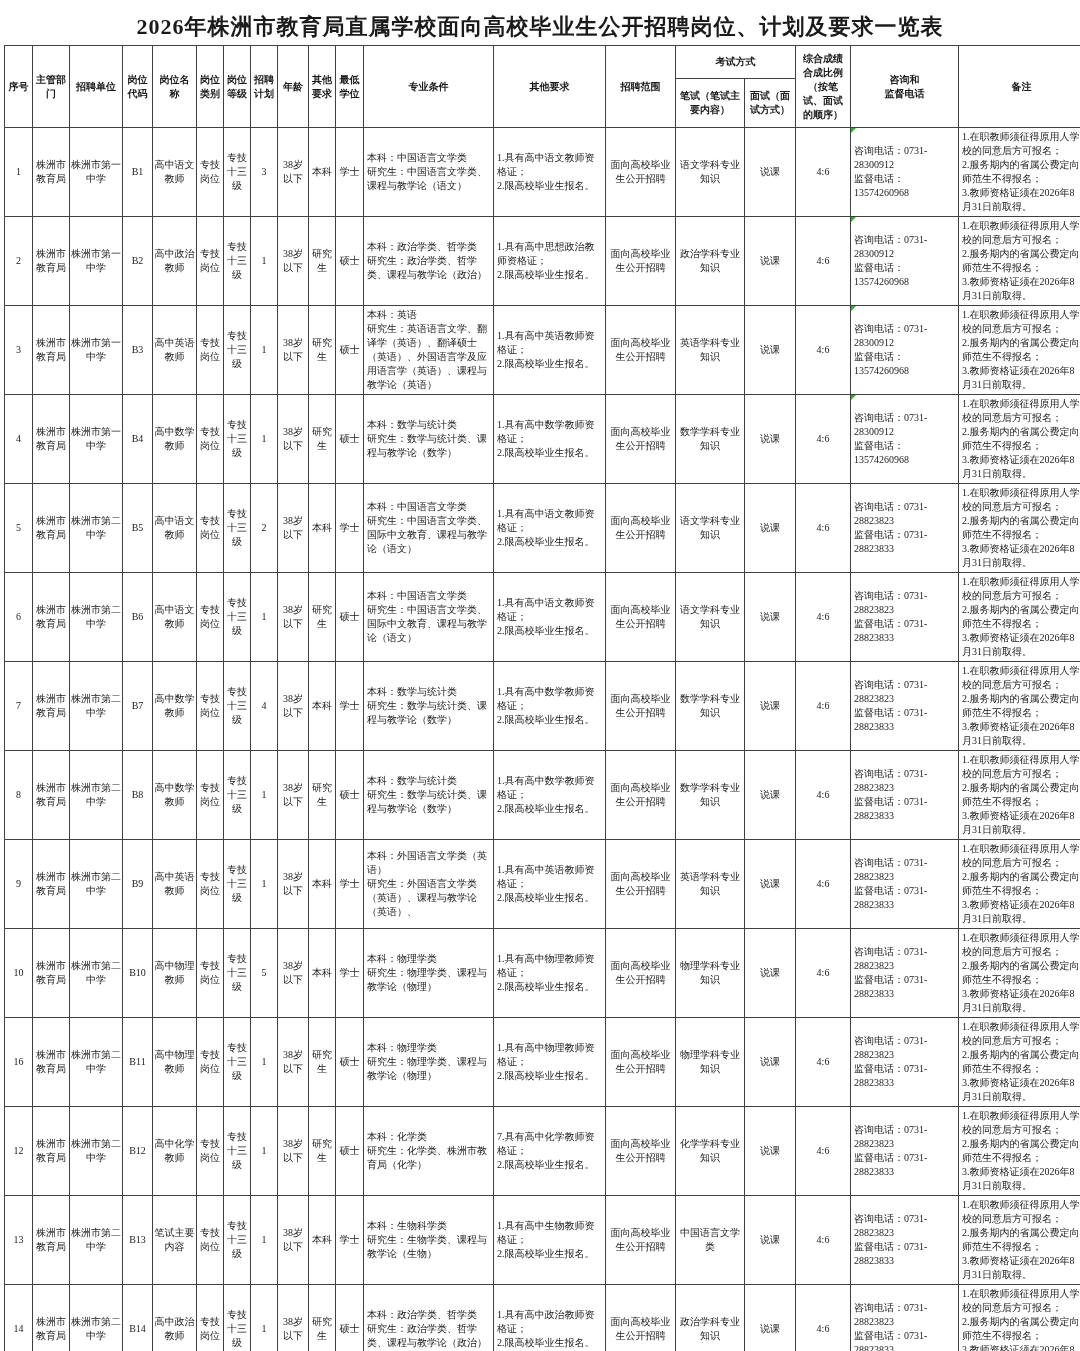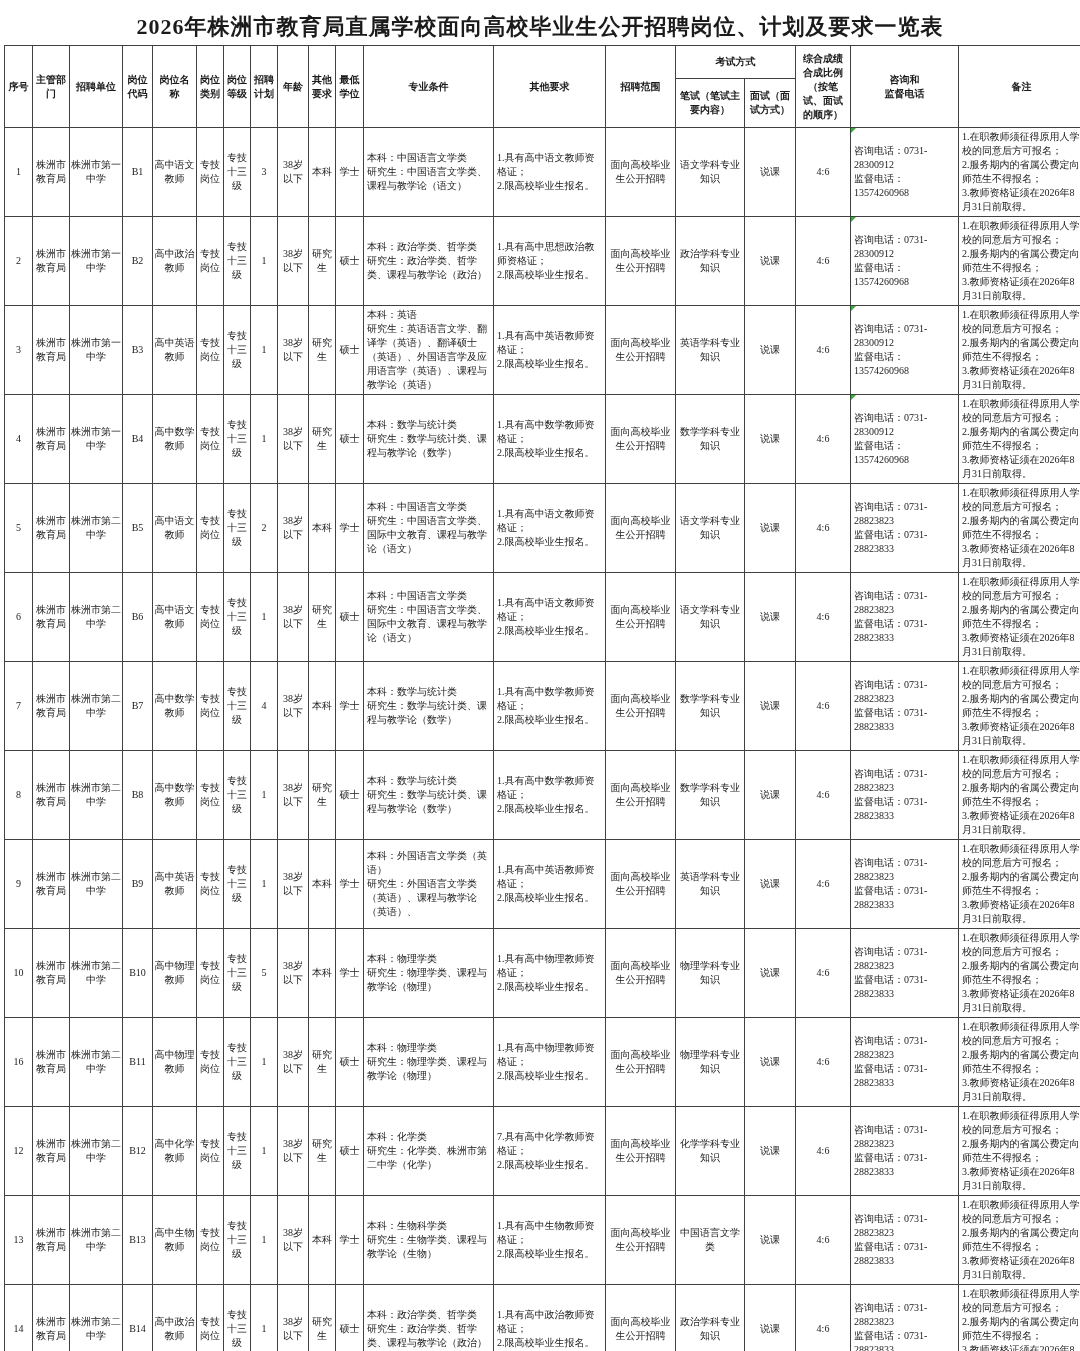--- a/index.html
+++ b/index.html
@@ -367,39 +367,39 @@
           <td class="c">株洲市第二中学</td>
           <td class="c">B12</td>
           <td class="c">高中化学教师</td>
           <td class="c">专技岗位</td>
           <td class="c">专技十三级</td>
           <td class="c">1</td>
           <td class="c">38岁以下</td>
           <td class="c">研究生</td>
           <td class="c">硕士</td>
           <td class="l">本科：化学类
-研究生：化学类、株洲市第二中学（化学）</td>
+研究生：化学类、株洲市教育局（化学）</td>
           <td class="l">7.具有高中化学教师资格证；
 2.限高校毕业生报名。</td>
           <td class="c">面向高校毕业生公开招聘</td>
           <td class="c">化学学科专业知识</td>
           <td class="c">说课</td>
           <td class="c">4:6</td>
           <td class="l">咨询电话：0731-28823823
 监督电话：0731-28823833</td>
           <td class="l">1.在职教师须征得原用人学校的同意后方可报名；
 2.服务期内的省属公费定向师范生不得报名；
 3.教师资格证须在2026年8月31日前取得。</td>
         </tr>
         <tr>
           <td class="c">13</td>
           <td class="c">株洲市教育局</td>
           <td class="c">株洲市第二中学</td>
           <td class="c">B13</td>
-          <td class="c">高中生物教师</td>
+          <td class="c">笔试主要内容</td>
           <td class="c">专技岗位</td>
           <td class="c">专技十三级</td>
           <td class="c">1</td>
           <td class="c">38岁以下</td>
           <td class="c">本科</td>
           <td class="c">学士</td>
           <td class="l">本科：生物科学类
 研究生：生物学类、课程与教学论（生物）</td>
           <td class="l">1.具有高中生物教师资格证；
 2.限高校毕业生报名。</td>

